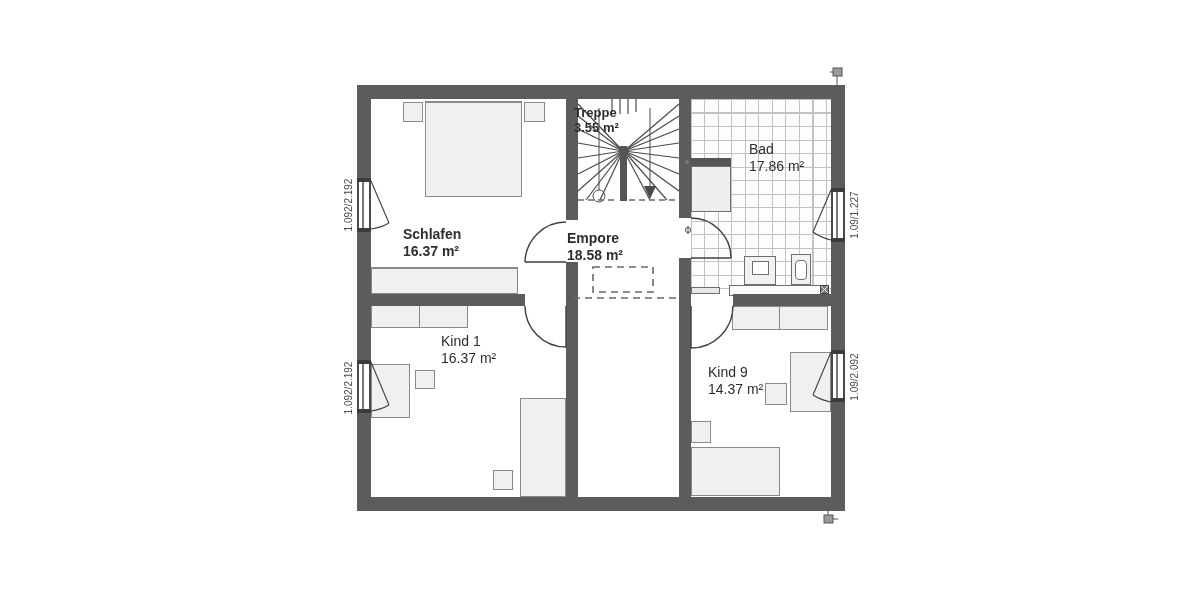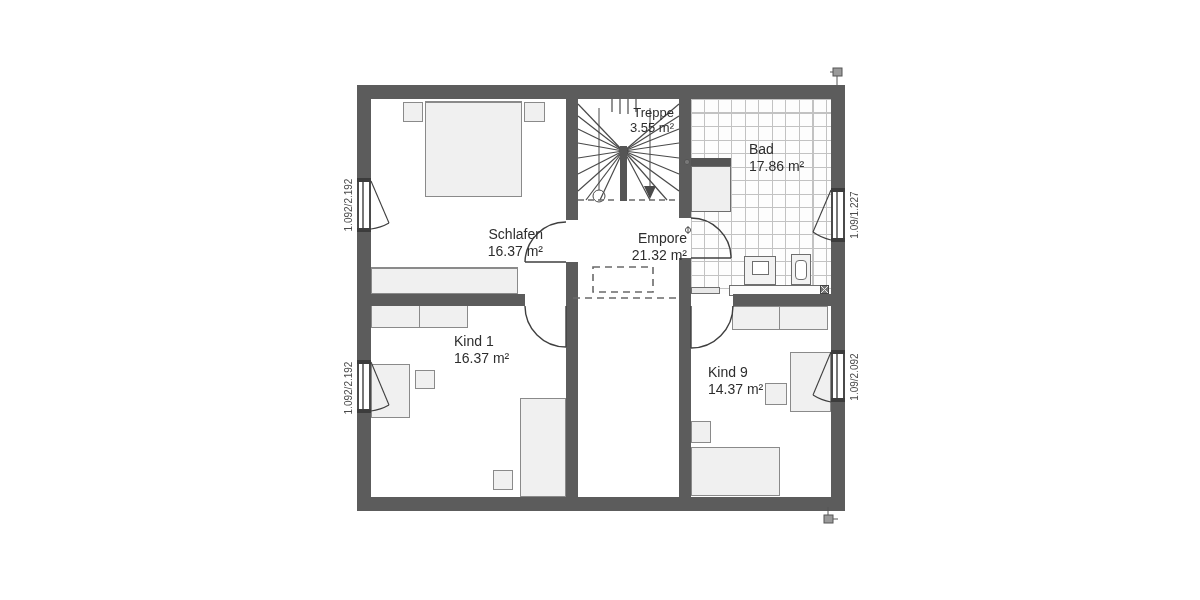--- a/index.html
+++ b/index.html
@@ -21,21 +21,21 @@
       repeating-linear-gradient(to right, var(--tile) 0 1px, transparent 1px 13.5px),
       repeating-linear-gradient(to bottom, var(--tile) 0 1px, transparent 1px 13.5px);}
   .furn{position:absolute;background:var(--furn);border:1.2px solid var(--furn-border);box-sizing:border-box;}
   .fixture{position:absolute;background:#efefef;border:1.3px solid #6e6e6e;box-sizing:border-box;}
   .window{position:absolute;background:#fff;border-left:2px solid #4a4a4a;border-right:2px solid #4a4a4a;box-sizing:border-box;}
   .window .cap{position:absolute;left:-2px;right:-2px;height:4px;background:#3c3c3c;}
   .window .cap.top{top:0;}
   .window .cap.bot{bottom:0;}
   .window .glaze{position:absolute;top:4px;bottom:4px;left:50%;width:1.5px;margin-left:-2px;background:#777;}
   .room-label{position:absolute;color:var(--text);font-size:14px;line-height:17px;white-space:nowrap;}
-  .room-label.center{text-align:right;}
+  .room-label.center{text-align:left;font-weight:bold;}
   .room-label.small{font-size:13px;line-height:15px;}
   .dim-label{position:absolute;width:84px;height:12px;font-size:10px;line-height:12px;color:var(--dim);
              text-align:center;transform:rotate(-90deg);white-space:nowrap;}
   svg.overlay{position:absolute;left:0;top:0;pointer-events:none;}
 </style>
 </head>
 <body>
 
 <div class="stage">
 
@@ -193,23 +193,23 @@
   <div class="room-label center small" style="left:574px;top:105px;width:100px;">
     <div>Treppe</div>
     <div>3.55 m²</div>
   </div>
   <div class="room-label" style="left:749px;top:141px;">
     <div>Bad</div>
     <div>17.86 m²</div>
   </div>
   <div class="room-label center" style="left:567px;top:230px;width:120px;">
     <div>Empore</div>
-    <div>21.32 m²</div>
-  </div>
-  <div class="room-label" style="left:441px;top:333px;margin-left:13px;">
+    <div>18.58 m²</div>
+  </div>
+  <div class="room-label" style="left:441px;top:333px;">
     <div>Kind 1</div>
     <div>16.37 m²</div>
   </div>
   <div class="room-label" style="left:708px;top:364px;">
     <div>Kind 9</div>
     <div>14.37 m²</div>
   </div>
 
   <div class="dim-label" style="left:307px;top:199px;">1.092/2.192</div>
   <div class="dim-label" style="left:307px;top:382px;">1.092/2.192</div>

